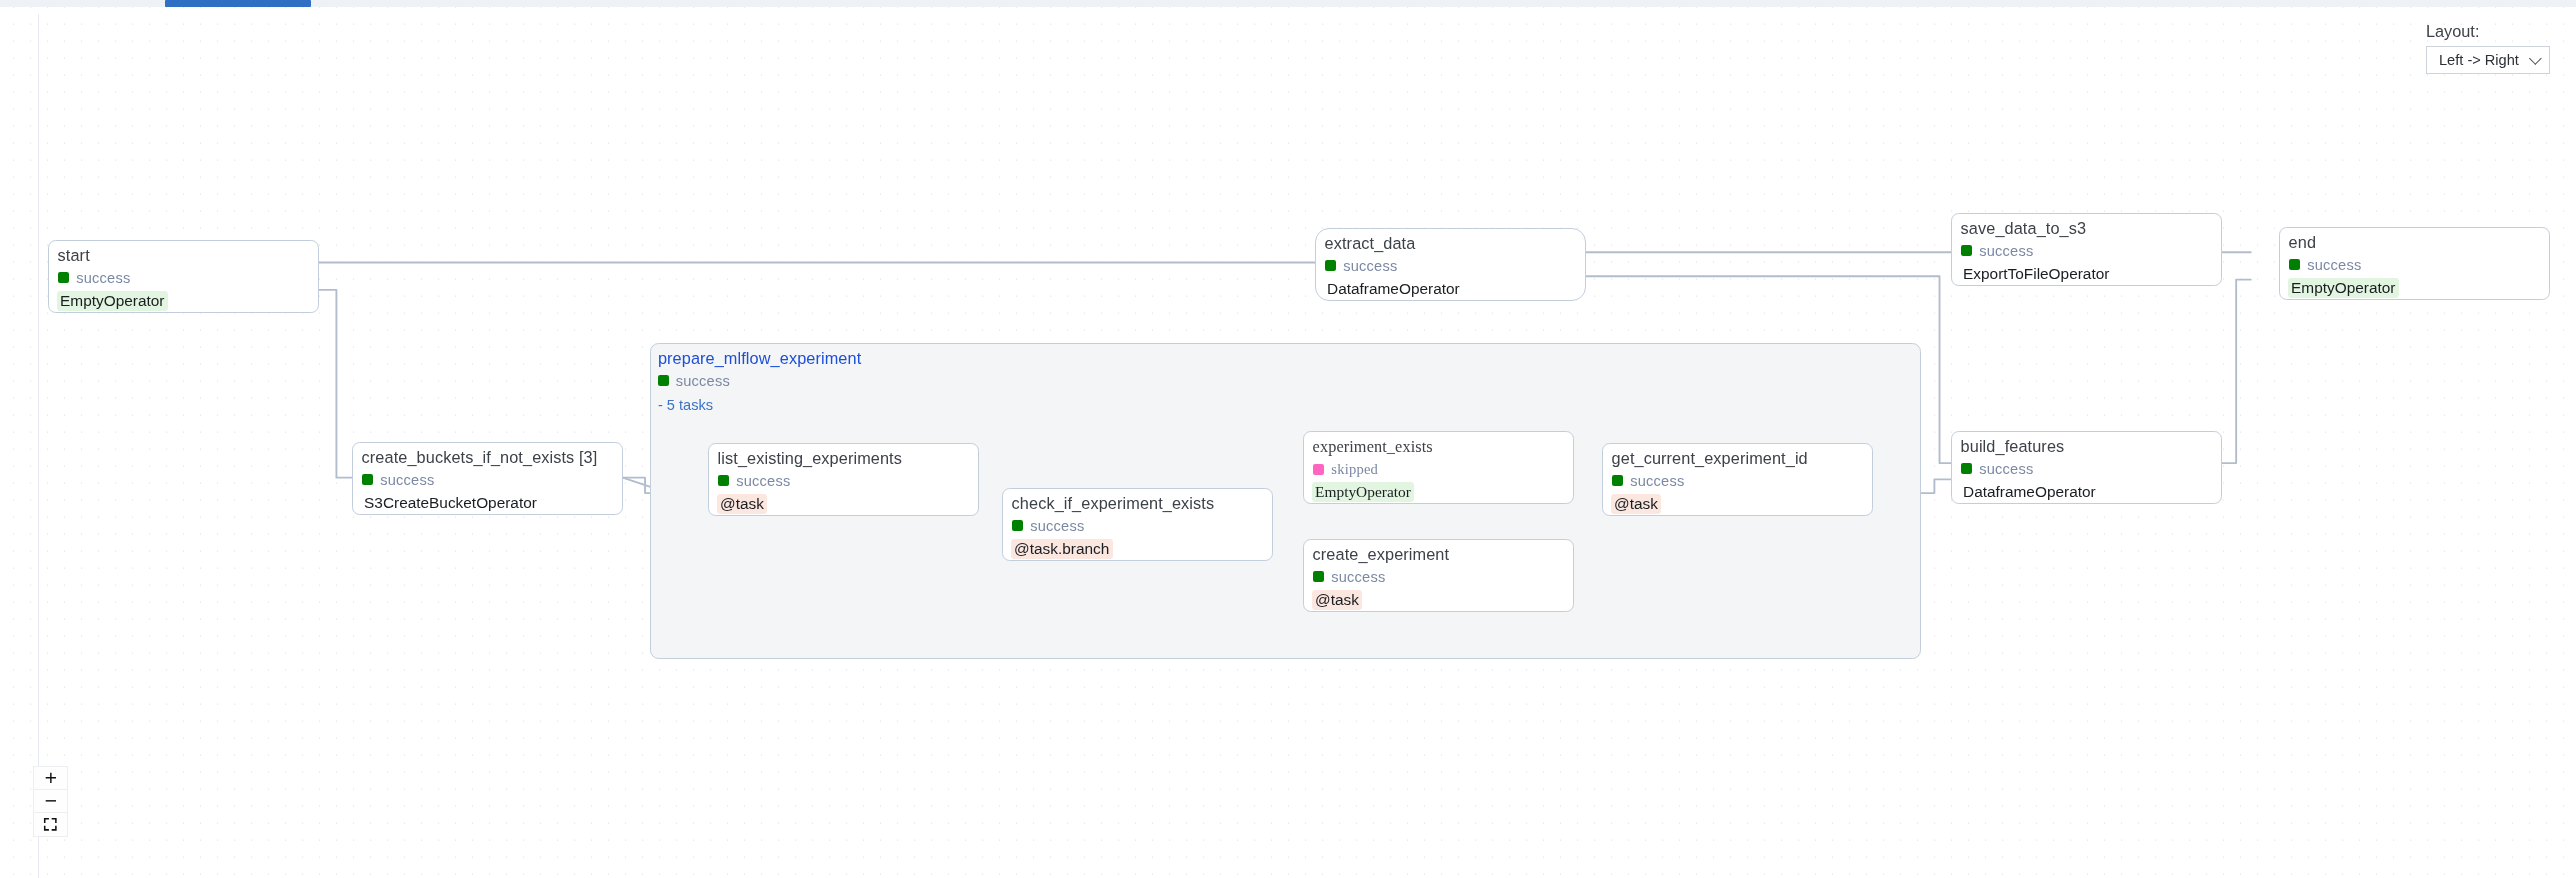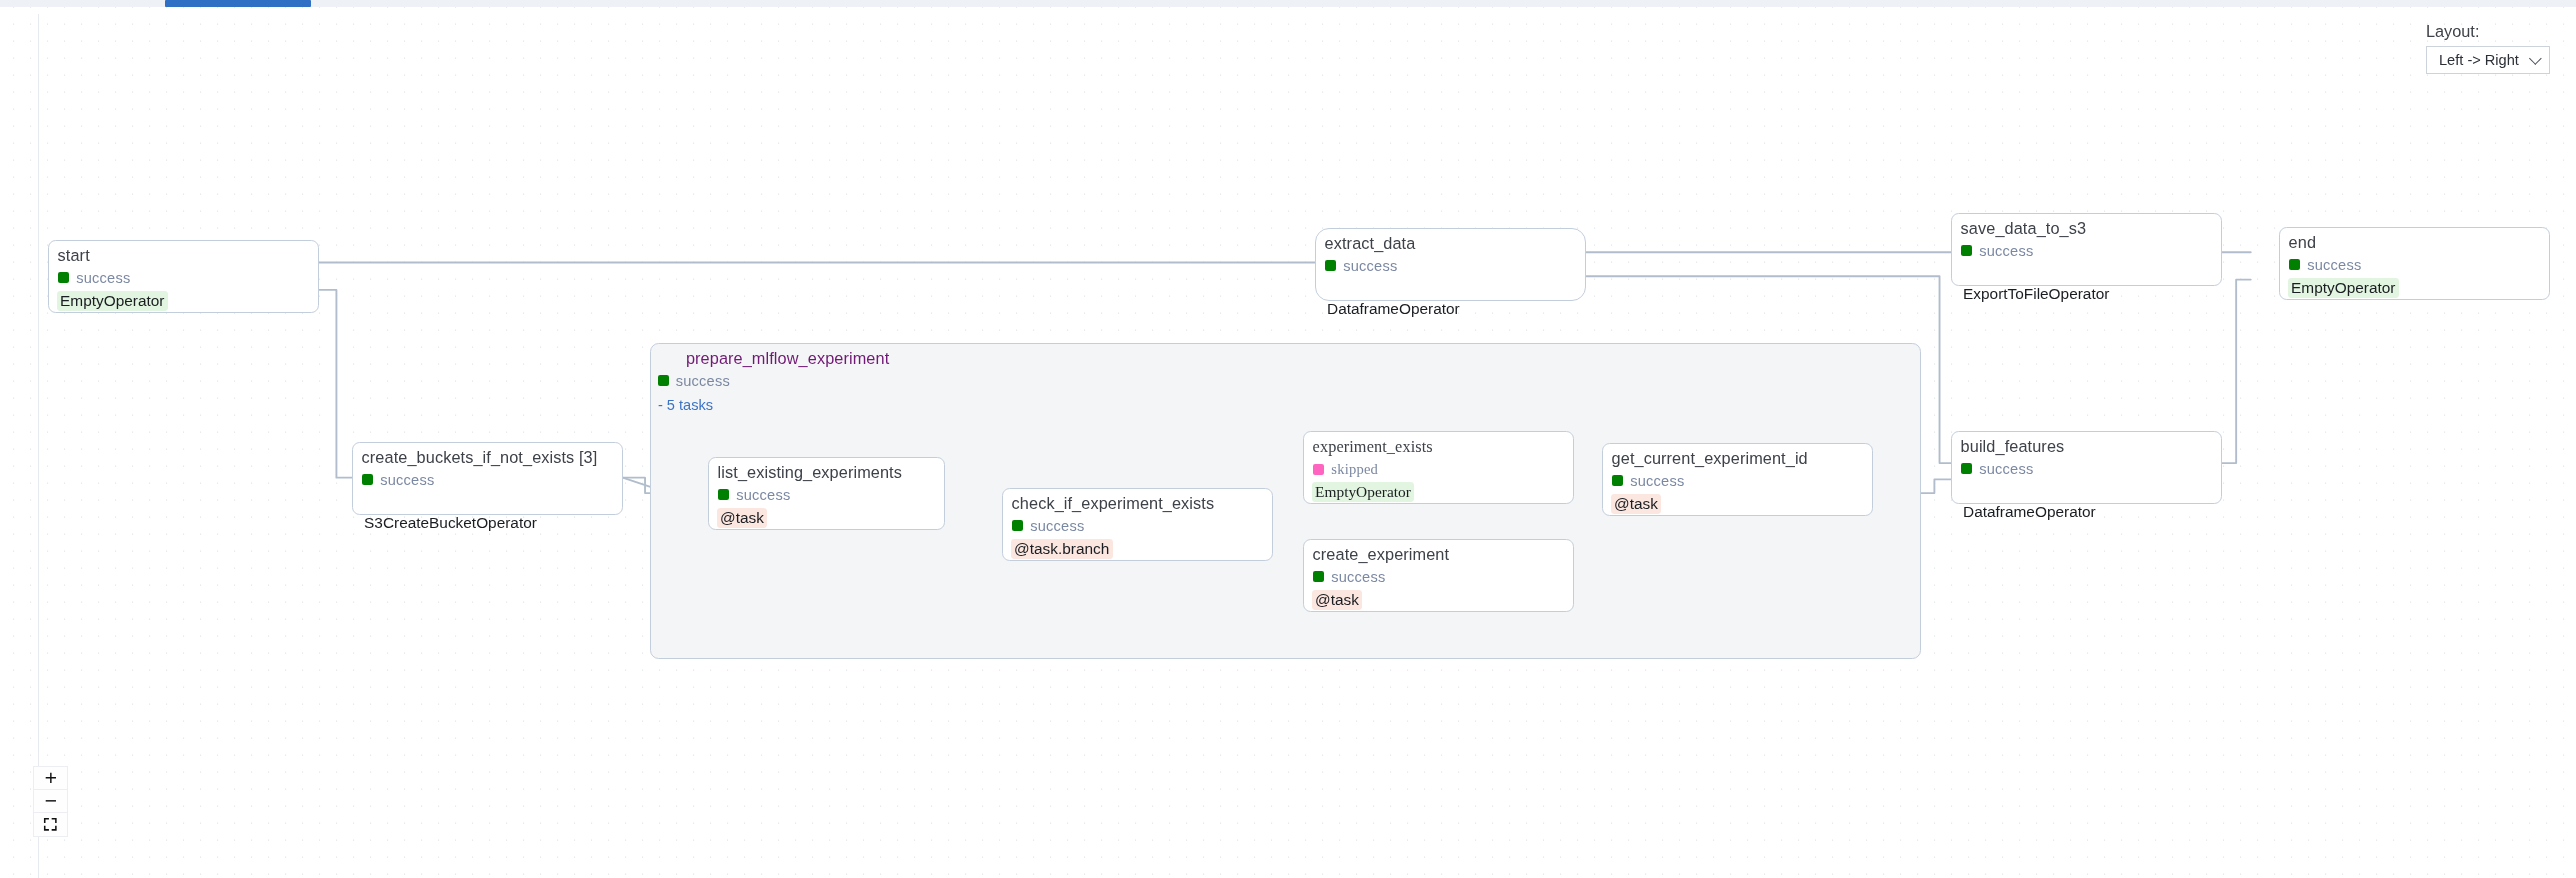--- a/index.html
+++ b/index.html
@@ -40,21 +40,21 @@
   
   .group-box{
     position:absolute;
     background:#f4f5f6;
     border:1.2px solid #c3cedd;
     border-radius:8.6px;
     box-sizing:border-box;
   }
   .group-title{
     position:absolute;left:6.9px;top:5.1px;
-    font-size:16.3px;color:#701a75;letter-spacing:0.1px;white-space:nowrap;margin-left:28px;
+    font-size:16.3px;color:#1d4ed8;letter-spacing:0.1px;white-space:nowrap;
   }
   .group-status{position:absolute;left:6.9px;top:29px;display:flex;align-items:center;gap:6.9px;}
   .group-tasks{
     position:absolute;left:6.9px;top:53px;font-size:14.6px;color:#3b73c4;white-space:nowrap;
   }
 
   
   .node{
     position:absolute;
     background:#ffffff;
@@ -74,21 +74,21 @@
   .sq.success{background:#008000;}
   .sq.skipped{background:#ff64c1;}
   .status-text{font-size:14.6px;color:#7b88a3;letter-spacing:0.2px;}
   .node-op{
     position:absolute;left:7.7px;top:50px;
     font-size:15.4px;color:#1a1d21;white-space:nowrap;
     padding:0.9px 3.4px;border-radius:3.4px;
   }
   .op-empty{background:#e2f5e0;}
   .op-task{background:#fbe6e0;color:#1a1d21;}
-  .op-plain{background:transparent;margin-top:20px;}
+  .op-plain{background:transparent;}
 
   
   #layout-ctl{position:absolute;right:26px;top:15.4px;width:124px;}
   #layout-label{font-size:16.3px;color:#3d4148;margin-bottom:5.1px;display:block;}
   #layout-select{
     width:124px;height:28px;box-sizing:border-box;
     border:0.9px solid #cdd3db;border-radius:0;background:#fff;
     font-size:14.6px;color:#2b2f36;
     padding:0 20.6px 0 12px;
     display:flex;align-items:center;position:relative;cursor:pointer;
@@ -201,21 +201,21 @@
         <div class="node-op op-empty">EmptyOperator</div>
       </div>
       <div class="node" style="left: 352px; top: 435px; width: 271px; height: 73px;">
         <div class="node-title">create_buckets_if_not_exists [3]</div>
         <div class="node-status">
           <span class="sq success"></span>
           <span class="status-text">success</span>
         </div>
         <div class="node-op op-plain">S3CreateBucketOperator</div>
       </div>
-      <div class="node" style="left: 708px; top: 450px; width: 237px; height: 73px;">
+      <div class="node" style="left: 708px; top: 436px; width: 271px; height: 73px;">
         <div class="node-title">list_existing_experiments</div>
         <div class="node-status">
           <span class="sq success"></span>
           <span class="status-text">success</span>
         </div>
         <div class="node-op op-task">@task</div>
       </div>
       <div class="node" style="left: 1002px; top: 436px; width: 271px; height: 73px; margin-top: 45px;">
         <div class="node-title">check_if_experiment_exists</div>
         <div class="node-status">

